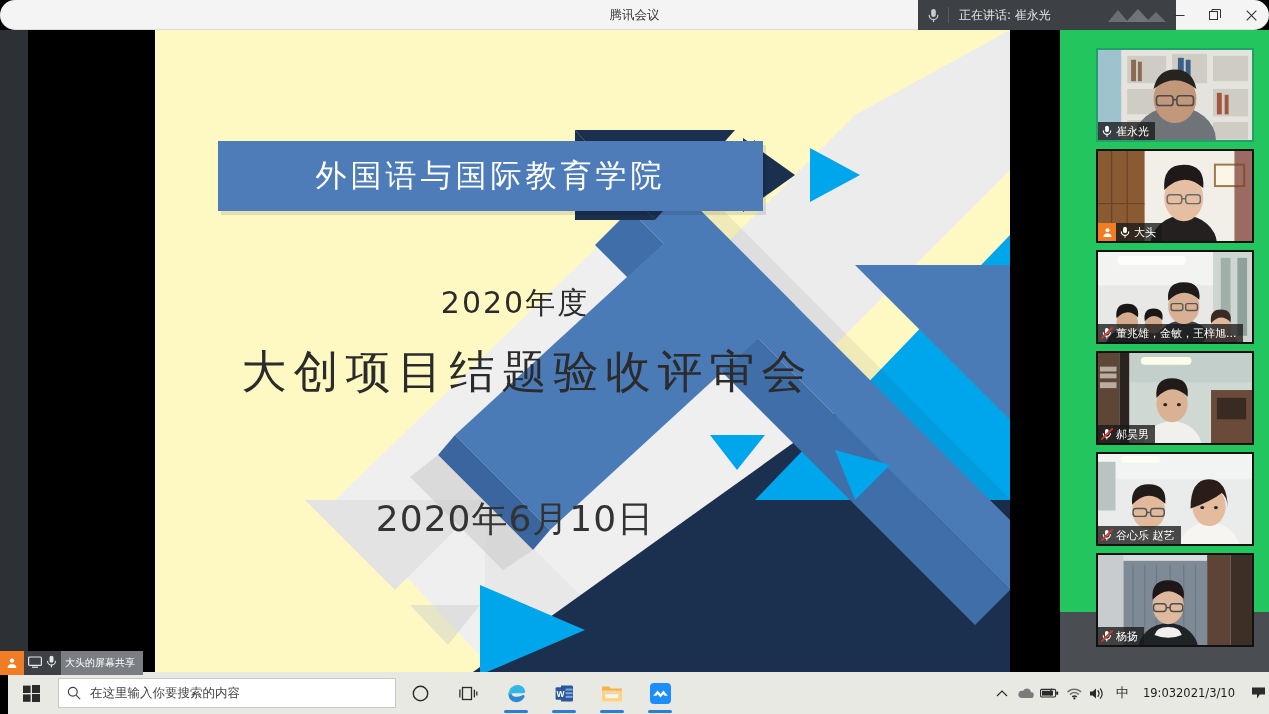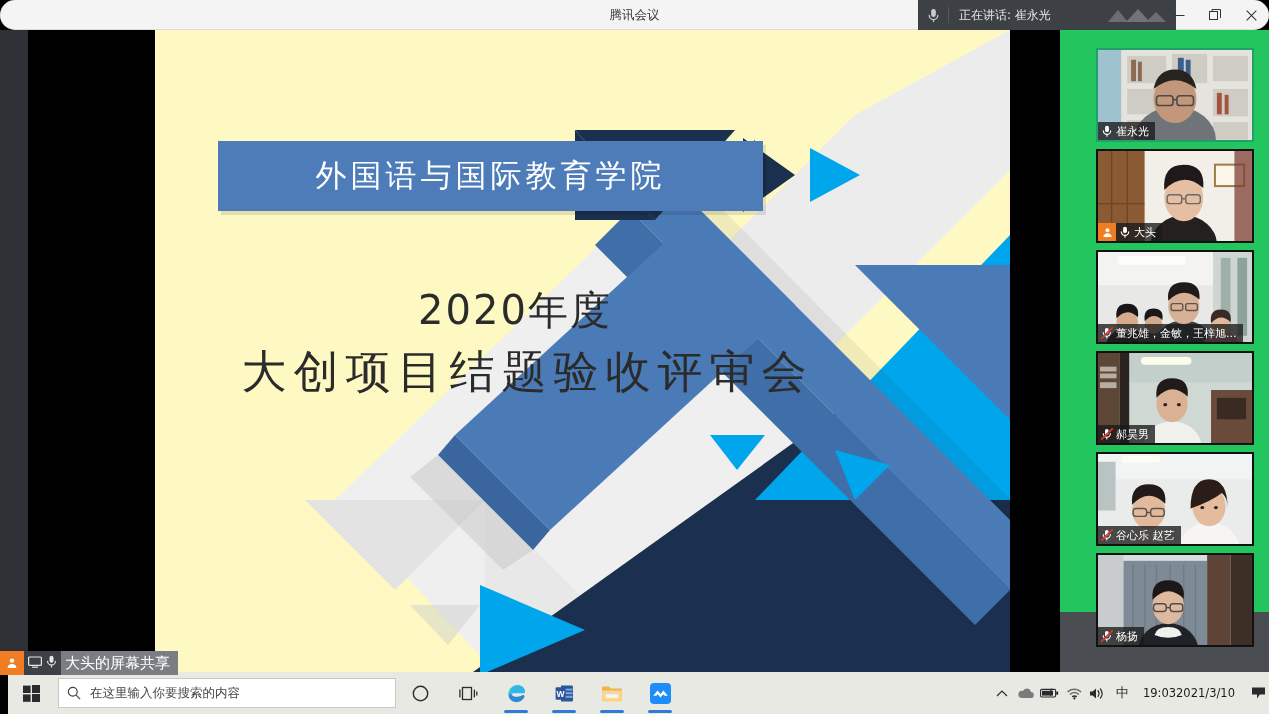--- a/index.html
+++ b/index.html
@@ -53,21 +53,21 @@
     position:absolute; left:63px; top:111px; width:545px; height:70px;
     background:#4d7cb8; display:flex; align-items:center; justify-content:center;
     box-shadow:3px 4px 0 rgba(0,0,0,.10);
   }
   .banner span {
     color:#ffffff; font-size:31px; letter-spacing:4px; font-weight:500;
     font-family:"DejaVu Sans","Liberation Sans",sans-serif;
   }
   .t1 {
     position:absolute; left:0; top:253px; width:720px; text-align:center;
-    font-size:40px; color:#2b2b2b; letter-spacing:2px;
+    font-size:30px; color:#2b2b2b; letter-spacing:2px;
     font-family:"DejaVu Sans","Liberation Sans",sans-serif;
   }
   .t2 {
     position:absolute; left:0; top:312px; width:720px; text-align:center;
     font-size:45px; color:#2b2b2b; letter-spacing:7px;
     font-family:"DejaVu Sans","Liberation Sans",sans-serif;
     padding-left:25px;
   }
   .t3 {
     position:absolute; left:0; top:465px; width:720px; text-align:center;
@@ -76,21 +76,21 @@
   }
 
   
   .sharebadge {
     position:absolute; left:0; top:621px; height:24px;
     display:flex; align-items:center; background:#7a7d82;
     z-index:40;
   }
   .sb-host { width:24px; height:24px; background:#f07c24; display:flex; align-items:center; justify-content:center; }
   .sb-icons { background:#3d4045; height:24px; display:flex; align-items:center; padding:0 4px; gap:4px; }
-  .sb-label { color:#fff; font-size:15px; padding:0 8px 0 4px; white-space:nowrap;
+  .sb-label { color:#fff; font-size:10px; padding:0 8px 0 4px; white-space:nowrap;
               font-family:"DejaVu Sans","Liberation Sans",sans-serif; }
 
   
   .rail {
     position:absolute; left:1060px; top:30px; width:209px; height:642px;
     background:#4a4d52;
   }
   .rail-inner { position:absolute; left:0; top:0; width:209px; height:582px; background:#22c55e; }
   .tile {
     position:absolute; left:36px; width:158px; height:94px;
@@ -224,20 +224,21 @@
         <polygon points="255,575 325,575 293,615" fill="#ccc" opacity=".45"></polygon>
 
         <polygon points="545,180 560,172 868,482 855,490" fill="#000" opacity=".06"></polygon>
       </svg>
 
       <div class="banner">
         <span>外国语与国际教育学院</span>
       </div>
       <div class="t1">2020年度</div>
       <div class="t2">大创项目结题验收评审会</div>
+      <div class="t3">2020年6月10日</div>
     </div>
 
     <div class="sharebadge">
       <div class="sb-host">
         <svg width="12" height="12" viewBox="0 0 12 12">
             <circle cx="6" cy="3.6" r="2.2" fill="#fff"></circle>
             <path d="M1.6 11c0-2.5 2-4 4.4-4s4.4 1.5 4.4 4z" fill="#fff"></path>
           </svg>
       </div>
       <div class="sb-icons">

